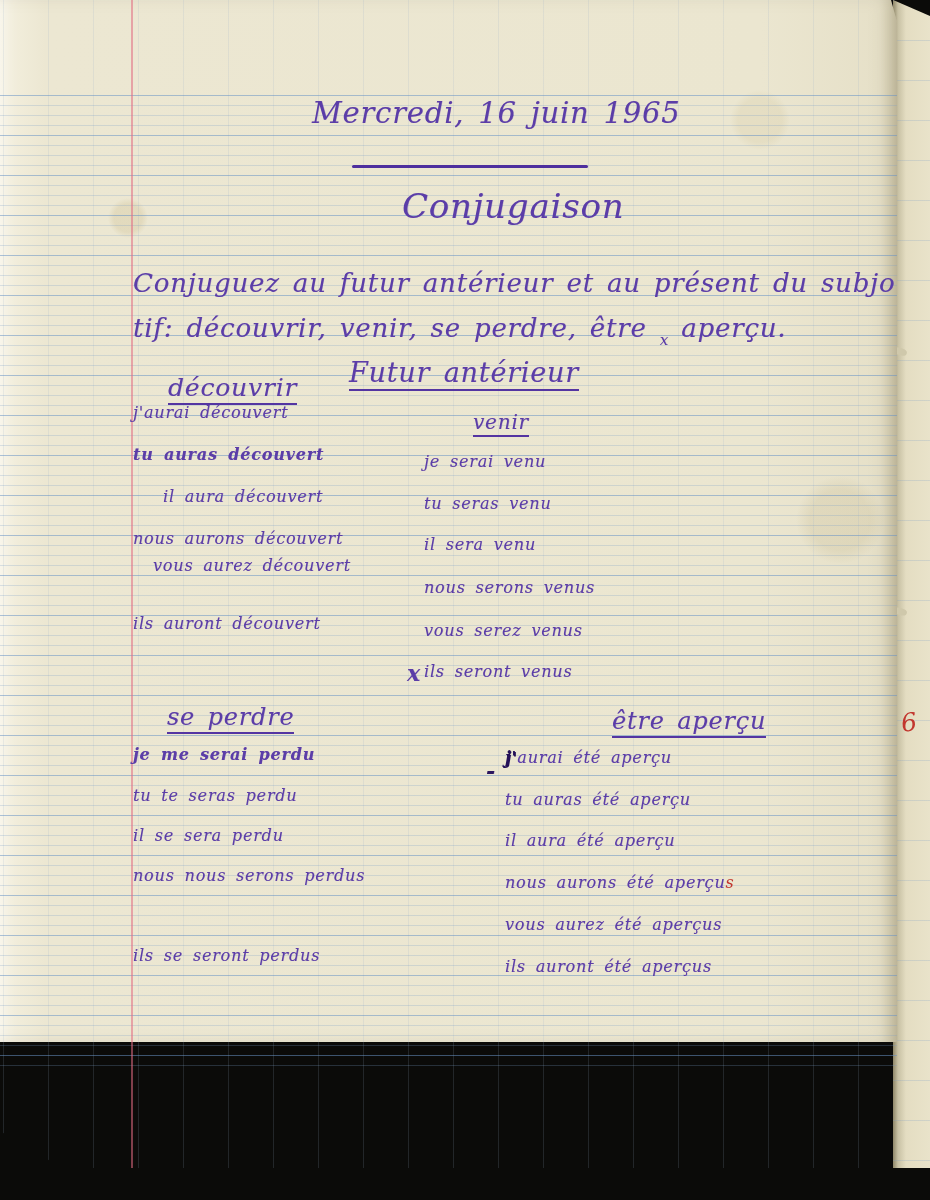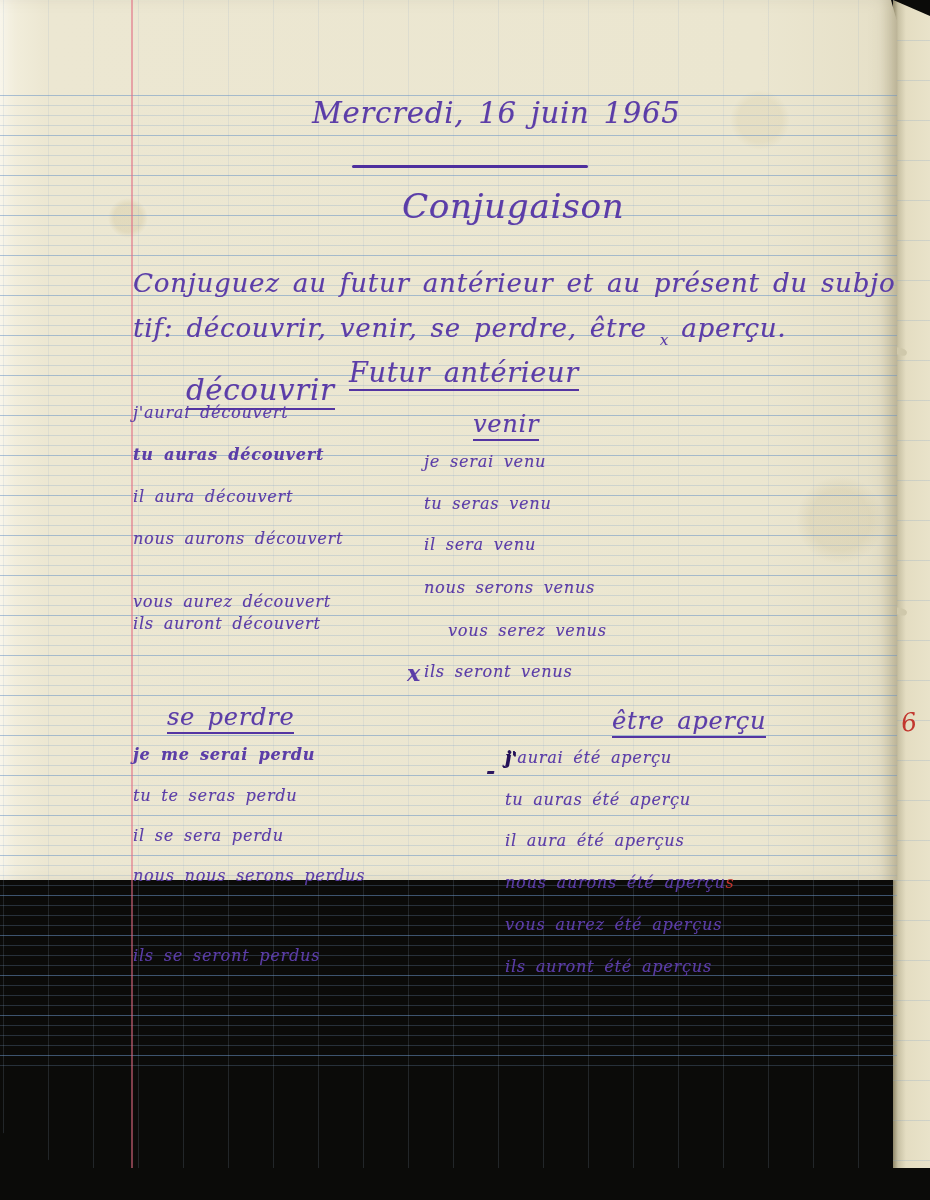--- a/index.html
+++ b/index.html
@@ -21,21 +21,21 @@
   }
   .corner-dark{
     position:absolute;left:890px;top:0;width:40px;height:26px;
     background:#0b0b09;
     clip-path:polygon(8% 0,100% 0,100% 62%);
   }
   .edge-nick{position:absolute;width:14px;height:7px;background:#cfc8ab;border-radius:40%;}
 
   
   .page{
-    position:absolute;left:0;top:0;width:897px;height:880px;
+    position:absolute;left:0;top:0;width:897px;height:1042px;
     background:
       radial-gradient(circle at 128px 218px, rgba(176,152,84,.16) 0 14px, transparent 20px),
       radial-gradient(circle at 760px 120px, rgba(176,152,84,.10) 0 22px, transparent 30px),
       radial-gradient(circle at 840px 520px, rgba(160,140,80,.12) 0 30px, transparent 44px),
       linear-gradient(90deg,#f4f0df 0,#ece7d2 45px,#ebe6d0 760px,#e6e0c8 880px,#ddd6ba 897px);
     clip-path:polygon(0 0,891px 0,897px 22px,897px 1168px,62px 1168px,0 1131px);
     box-shadow:inset -16px 0 22px -14px rgba(110,100,70,.5), inset 14px 0 16px -10px rgba(255,255,255,.55);
   }
   .v-lines{
     position:absolute;left:3px;top:0;width:894px;height:1168px;
@@ -64,22 +64,22 @@
     text-shadow:.4px .3px 0 rgba(91,61,168,.35);
   }
   .uline{border-bottom:2px solid #5435a2;padding-bottom:1px;}
   .date{left:312px;top:96px;font-size:29px;}
   .date-rule{position:absolute;left:352px;top:165px;width:236px;height:2.6px;background:#4e2f9e;border-radius:2px;}
   .title{left:402px;top:186px;font-size:34px;}
   .instr1{left:133px;top:268px;font-size:26px;}
   .instr2{left:133px;top:313px;font-size:26px;}
   .caret{font-size:15px;vertical-align:-8px;letter-spacing:0;}
   .section-h{left:349px;top:357px;font-size:27px;}
-  .verb-h1{left:186px;top:373px;font-size:29px;}
-  .verb-h2{left:473px;top:410px;font-size:24px;}
+  .verb-h1{left:168px;top:373px;font-size:25px;}
+  .verb-h2{left:473px;top:410px;font-size:20px;}
   .verb-h3{left:167px;top:703px;font-size:24px;}
   .verb-h4{left:612px;top:707px;font-size:24px;}
   .form{font-size:16px;}
   .blot-first::first-letter{color:#241058;font-weight:bold;text-shadow:.8px .5px 0 #241058;}
   .cross-mark{left:407px;top:660px;font-size:22px;font-weight:bold;}
   .dash-mark{left:486px;top:758px;font-size:22px;font-weight:bold;color:#2c175f;}
   .red{color:#c2362e;text-shadow:none;font-style:italic;}
   .margin-six{position:absolute;left:901px;top:708px;font-size:25px;font-family:"DejaVu Serif",serif;font-style:italic;color:#c2362e;transform:rotate(-8deg);}
 </style>
 </head>
@@ -106,46 +106,46 @@
       <span>tif: découvrir, venir, se perdre, être</span>
       <span class="caret">x</span>
       <span>aperçu.</span>
     </div>
 
     <div class="hw section-h"><span class="uline">Futur antérieur</span></div>
 
     <div class="hw verb-h1"><span class="uline">découvrir</span></div>
     <div class="hw form" style="left:133px;top:403px;">j'aurai découvert</div>
     <div class="hw form" style="left:133px;top:445px;font-weight:bold;">tu auras découvert</div>
-    <div class="hw form" style="left:133px;top:487px;">il aura découvert</div>
+    <div class="hw form" style="left:133px;top:487px;padding-left:30px;">il aura découvert</div>
     <div class="hw form" style="left:133px;top:529px;">nous aurons découvert</div>
-    <div class="hw form" style="left:133px;top:592px;">vous aurez découvert</div>
+    <div class="hw form" style="left:133px;top:556px;padding-left:20px;">vous aurez découvert</div>
     <div class="hw form" style="left:133px;top:614px;">ils auront découvert</div>
 
     <div class="hw verb-h2"><span class="uline">venir</span></div>
     <div class="hw form" style="left:424px;top:452px;">je serai venu</div>
     <div class="hw form" style="left:424px;top:494px;">tu seras venu</div>
     <div class="hw form" style="left:424px;top:535px;">il sera venu</div>
     <div class="hw form" style="left:424px;top:578px;">nous serons venus</div>
-    <div class="hw form" style="left:424px;top:621px;margin-left:24px;">vous serez venus</div>
+    <div class="hw form" style="left:424px;top:621px;">vous serez venus</div>
     <div class="hw cross-mark">x</div>
     <div class="hw form" style="left:424px;top:662px;">ils seront venus</div>
 
     <div class="hw verb-h3"><span class="uline">se perdre</span></div>
     <div class="hw form" style="left:133px;top:745px;font-weight:bold;">je me serai perdu</div>
     <div class="hw form" style="left:133px;top:786px;">tu te seras perdu</div>
     <div class="hw form" style="left:133px;top:826px;">il se sera perdu</div>
     <div class="hw form" style="left:133px;top:866px;">nous nous serons perdus</div>
     <div class="hw form" style="left:133px;top:946px;">ils se seront perdus</div>
 
     <div class="hw verb-h4"><span class="uline">être aperçu</span></div>
     <div class="hw dash-mark">-</div>
     <div class="hw form blot-first" style="left:505px;top:748px;">j'aurai été aperçu</div>
     <div class="hw form" style="left:505px;top:790px;">tu auras été aperçu</div>
-    <div class="hw form" style="left:505px;top:831px;">il aura été aperçus</div>
+    <div class="hw form" style="left:505px;top:831px;">il aura été aperçu</div>
     <div class="hw form" style="left:505px;top:873px;">
       <span>nous aurons été aperçu</span><span class="red">s</span>
     </div>
     <div class="hw form" style="left:505px;top:915px;">vous aurez été aperçus</div>
     <div class="hw form" style="left:505px;top:957px;">ils auront été aperçus</div>
   </div>
 
   <div class="corner-dark"></div>
 </div>
 

